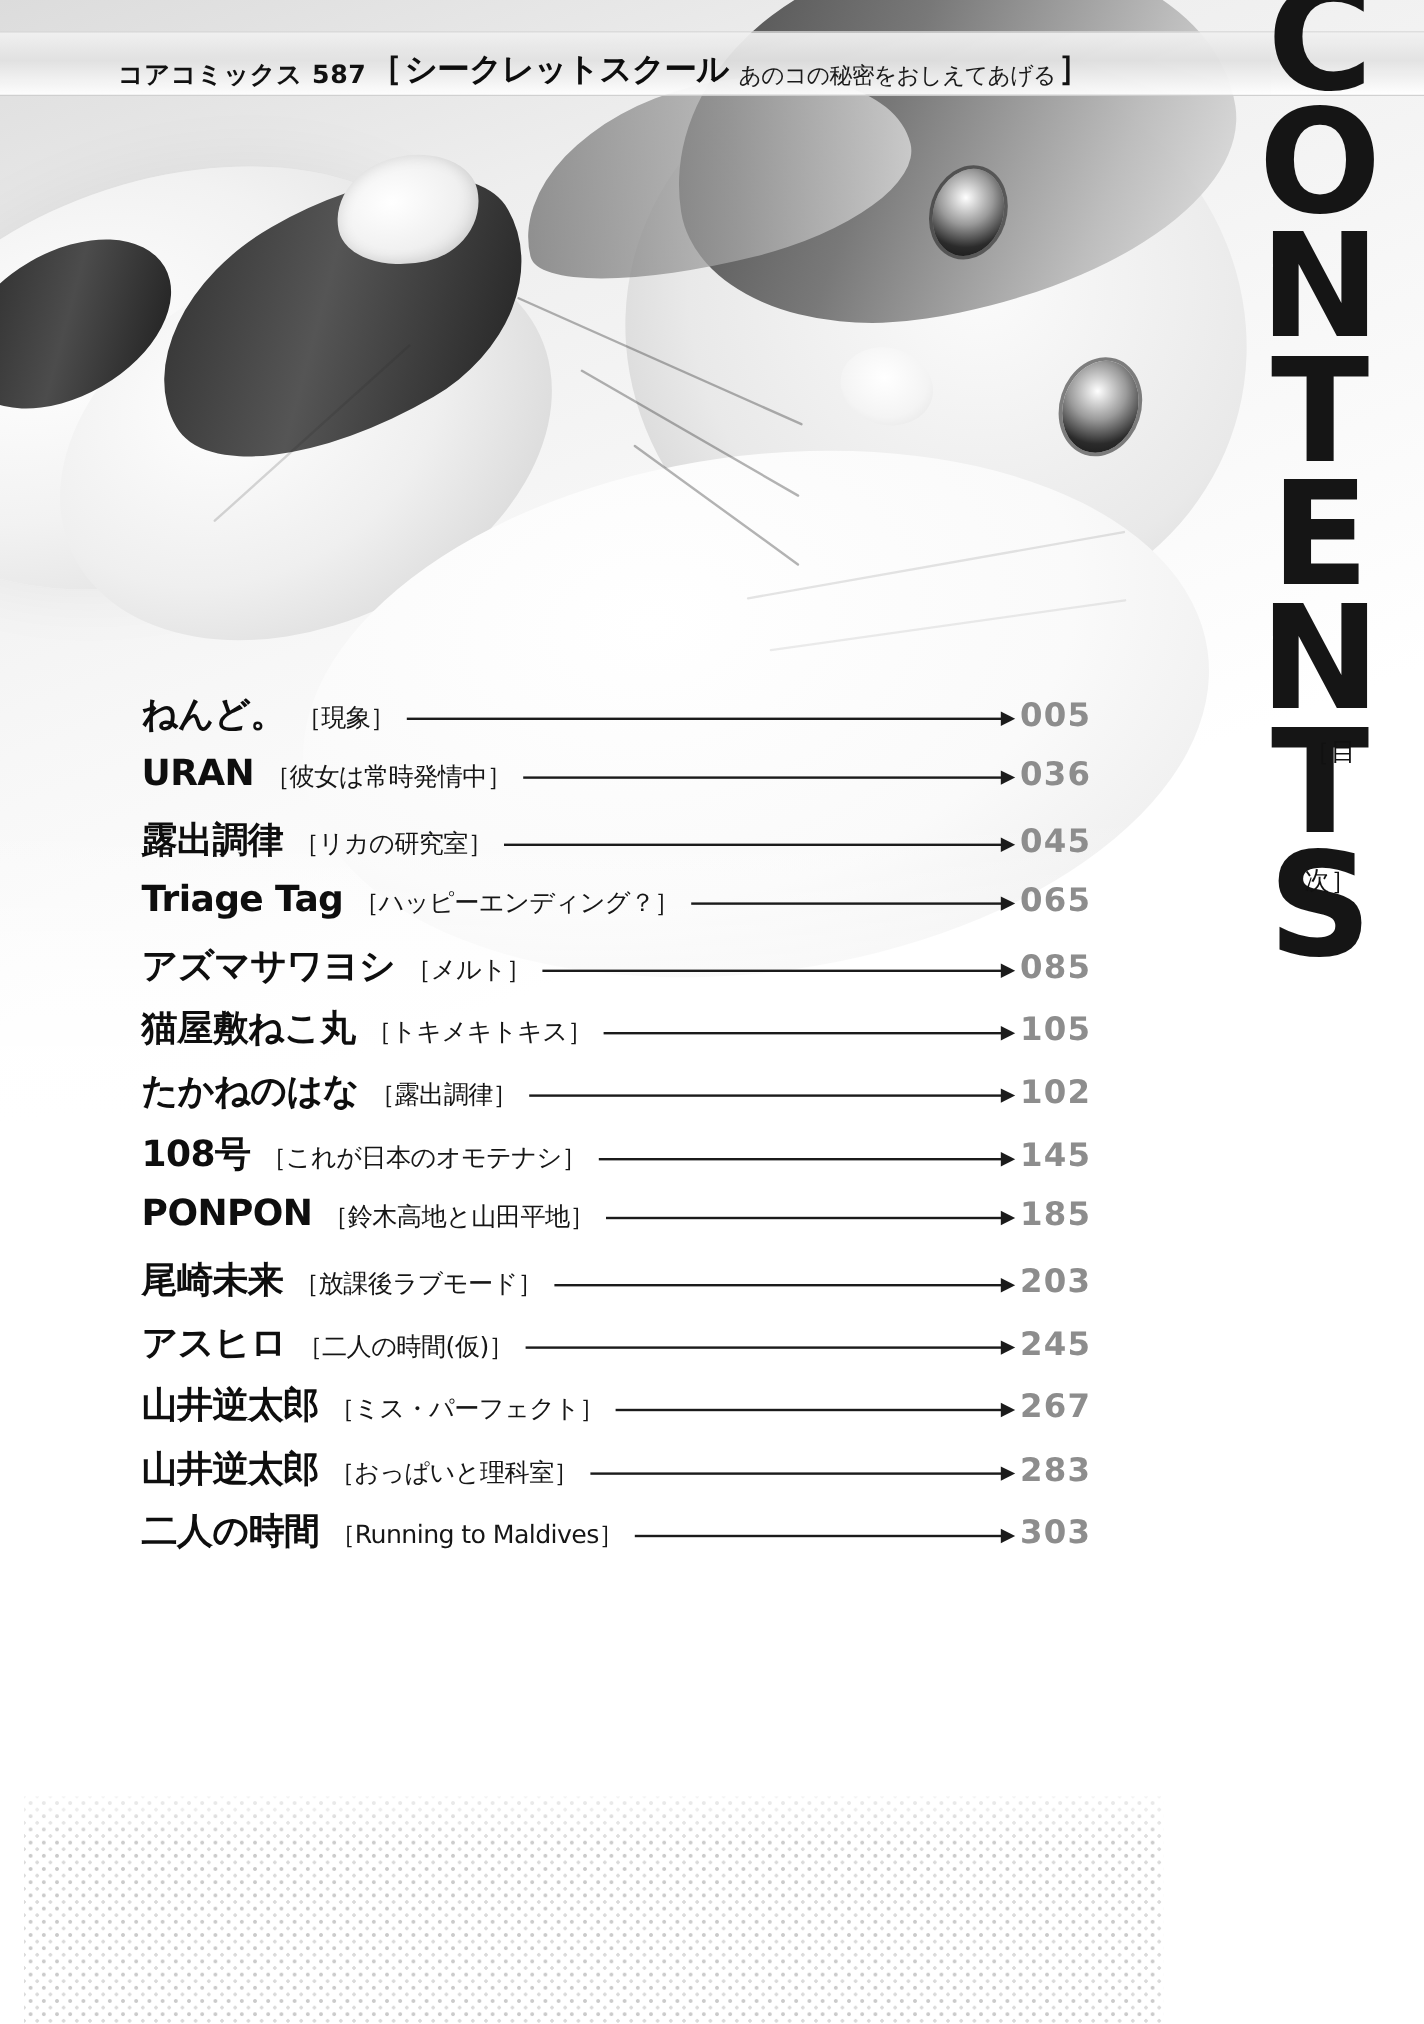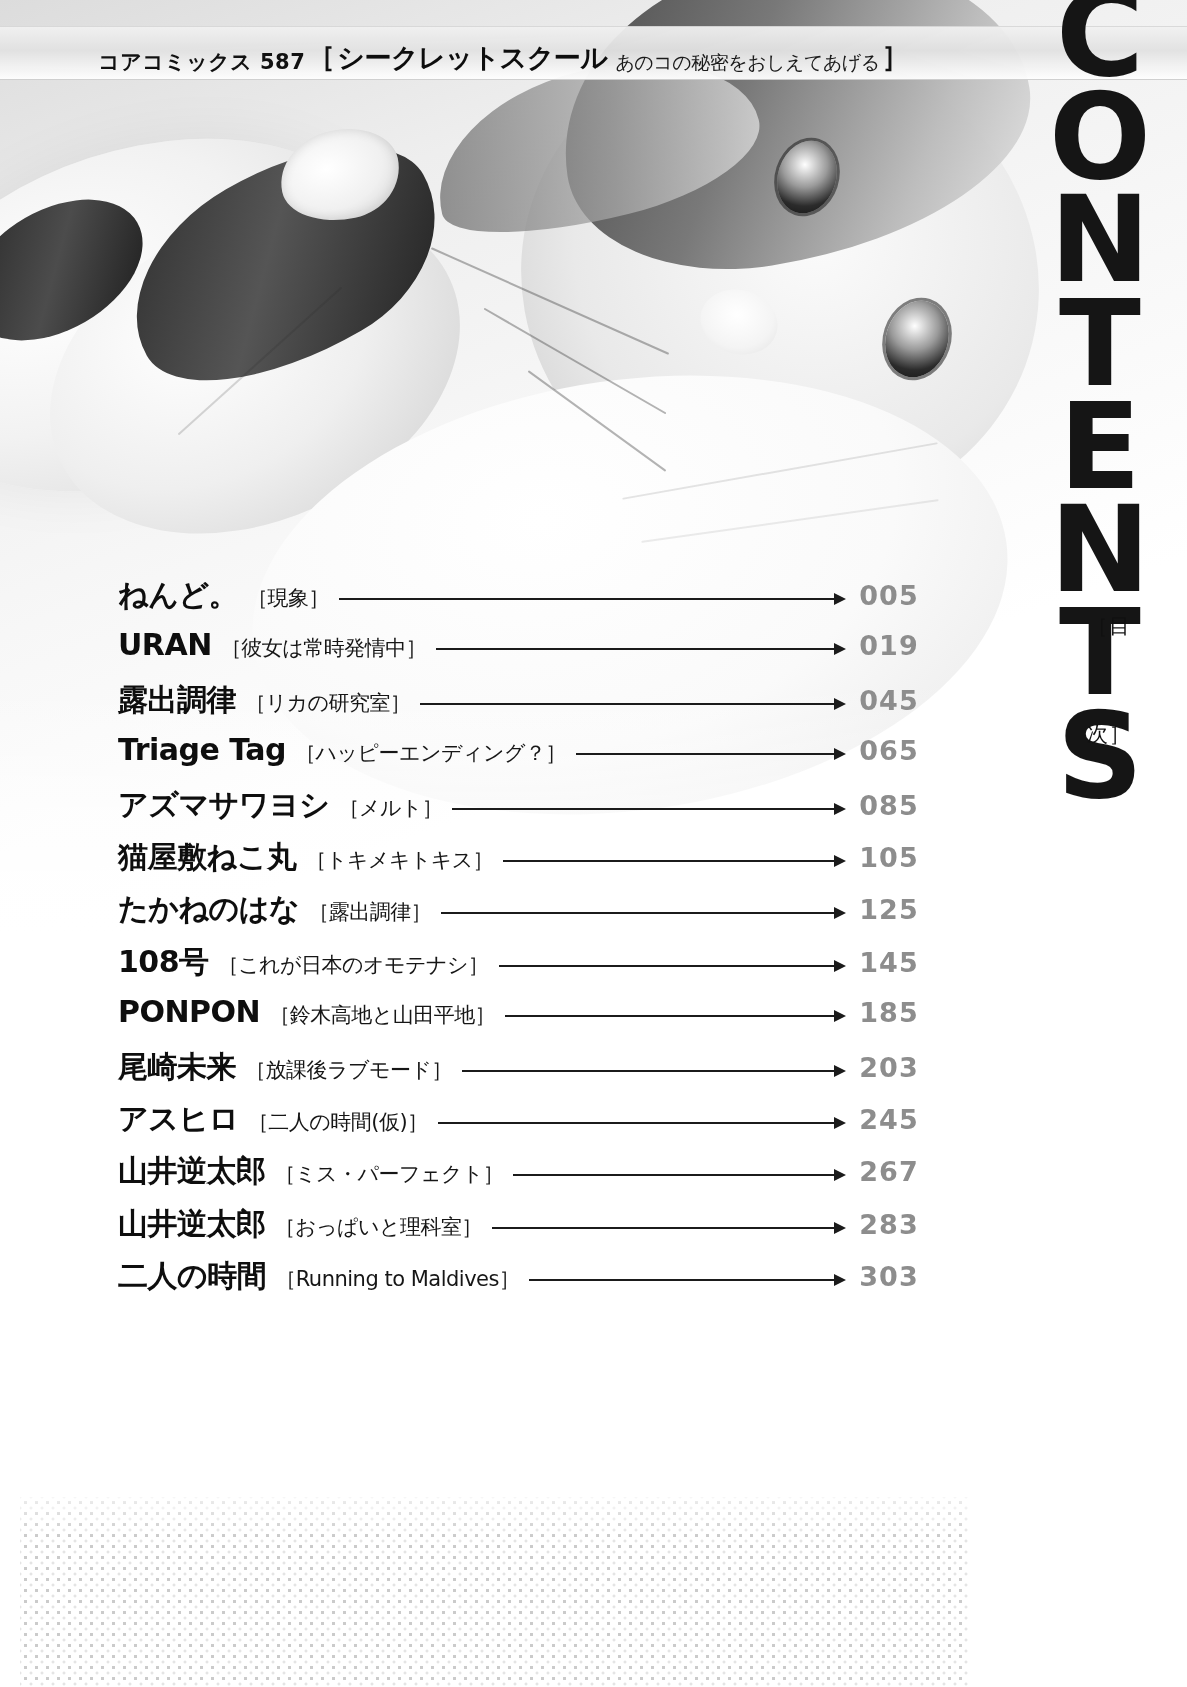--- a/index.html
+++ b/index.html
@@ -202,21 +202,21 @@
     border-top: 6px solid transparent;
     border-bottom: 6px solid transparent;
     border-left: 12px solid #1b1b1b;
   }
   .toc-page {
     font-family: "DejaVu Sans", sans-serif;
     font-weight: bold;
     font-size: 27px;
     color: #8d8d8d;
     width: 78px;
-    text-align: center;
+    text-align: left;
     letter-spacing: 1px;
   }
 
   
   #dot-band {
     position: absolute;
     left: 20px; bottom: 0px;
     width: 950px; height: 190px;
     background-image:
       radial-gradient(#c9c9c9 1.6px, transparent 1.7px),
@@ -286,21 +286,21 @@
     <span class="toc-author">ねんど。</span>
     <span class="toc-title">［現象］</span>
     <span class="toc-leader"></span>
     <span class="toc-page">005</span>
   </div>
 
   <div class="toc-row">
     <span class="toc-author">URAN</span>
     <span class="toc-title">［彼女は常時発情中］</span>
     <span class="toc-leader"></span>
-    <span class="toc-page">019</span>
+    <span class="toc-page">036</span>
   </div>
 
   <div class="toc-row">
     <span class="toc-author">露出調律</span>
     <span class="toc-title">［リカの研究室］</span>
     <span class="toc-leader"></span>
     <span class="toc-page">045</span>
   </div>
 
   <div class="toc-row">
@@ -321,21 +321,21 @@
     <span class="toc-author">猫屋敷ねこ丸</span>
     <span class="toc-title">［トキメキトキス］</span>
     <span class="toc-leader"></span>
     <span class="toc-page">105</span>
   </div>
 
   <div class="toc-row">
     <span class="toc-author">たかねのはな</span>
     <span class="toc-title">［露出調律］</span>
     <span class="toc-leader"></span>
-    <span class="toc-page">125</span>
+    <span class="toc-page">102</span>
   </div>
 
   <div class="toc-row">
     <span class="toc-author">108号</span>
     <span class="toc-title">［これが日本のオモテナシ］</span>
     <span class="toc-leader"></span>
     <span class="toc-page">145</span>
   </div>
 
 

